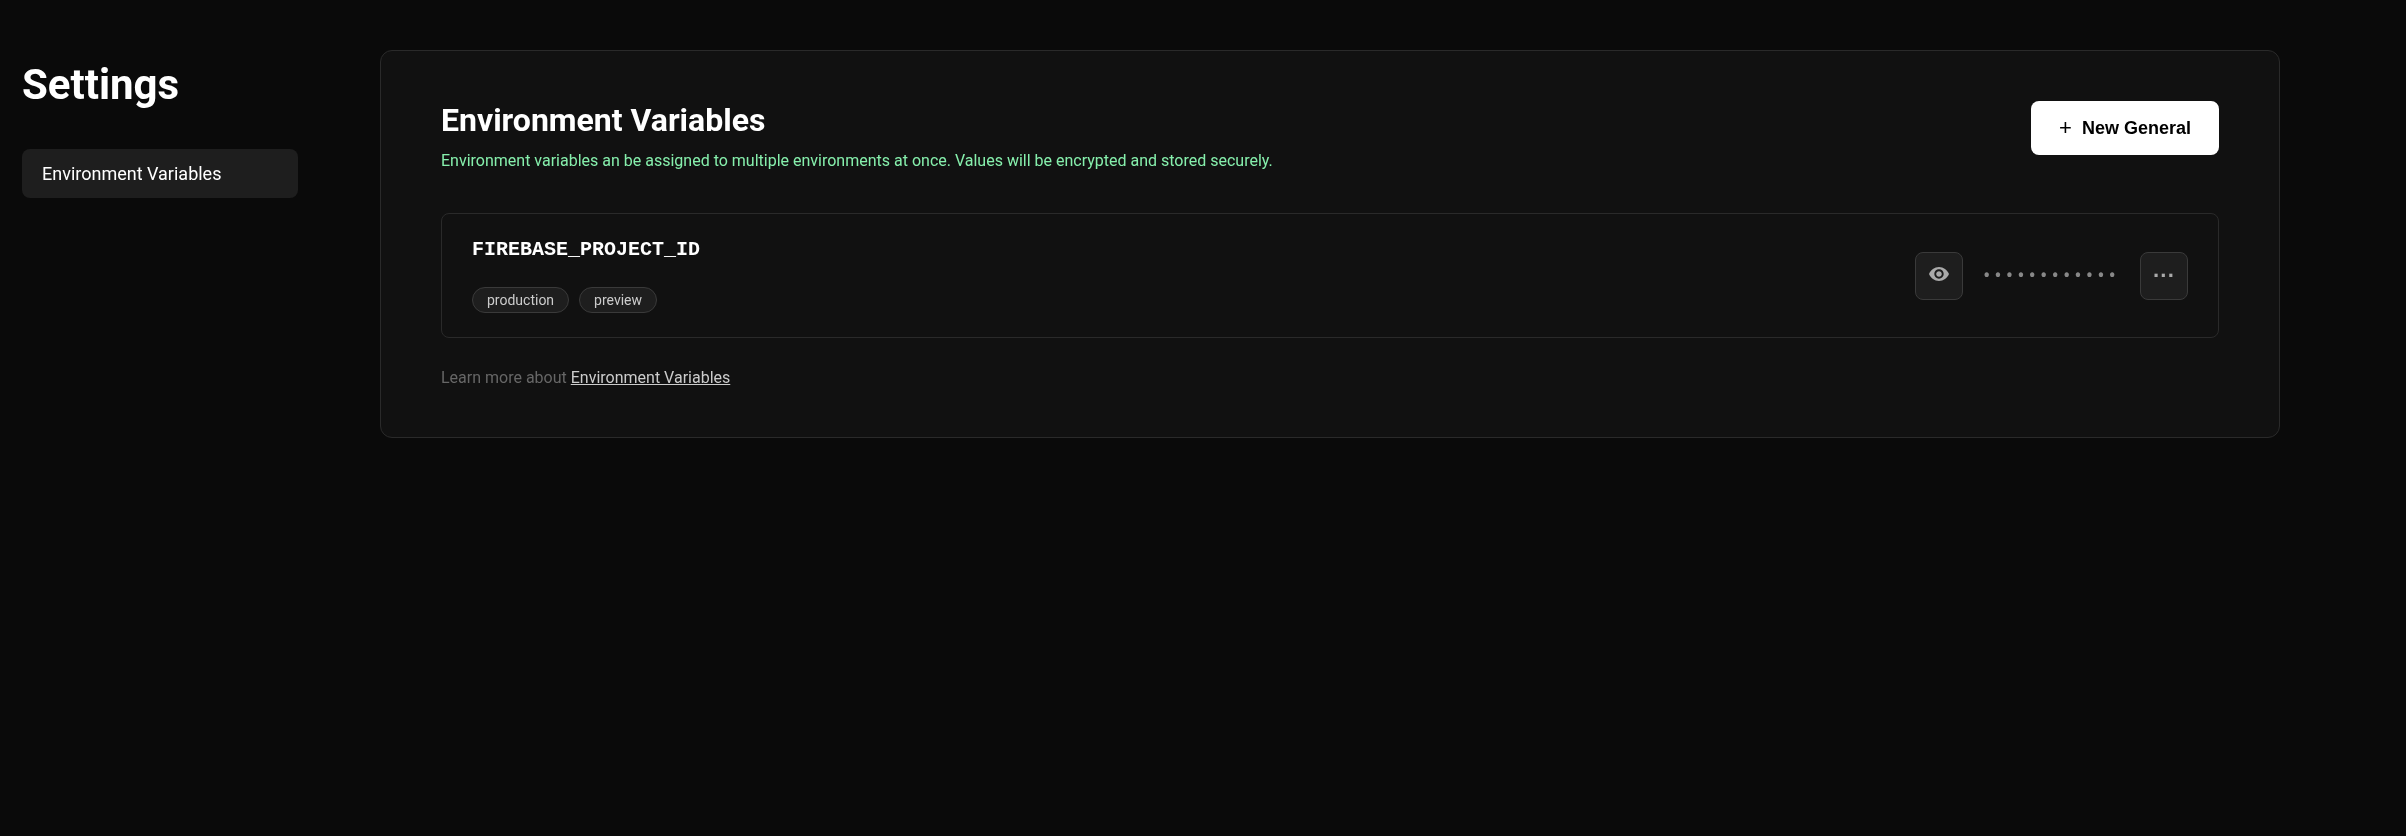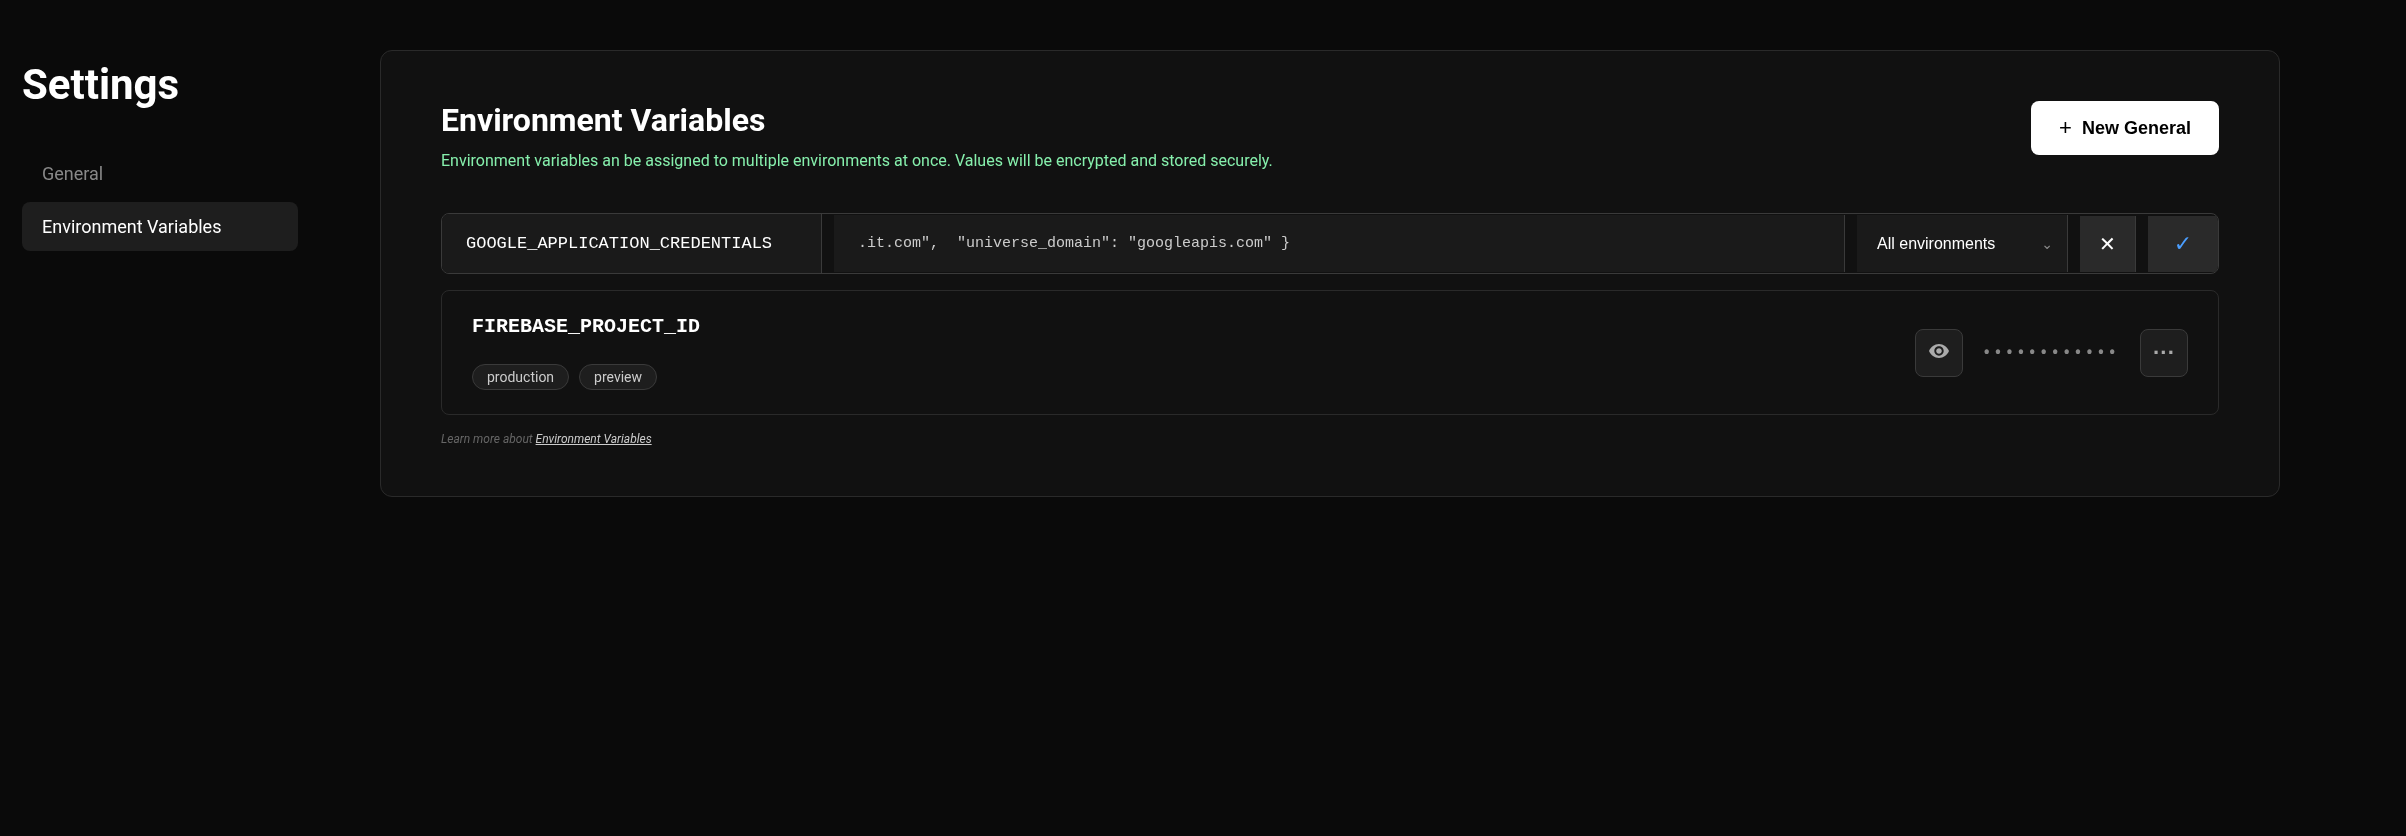--- a/index.html
+++ b/index.html
@@ -274,86 +274,63 @@
       border-radius: 8px;
       display: flex;
       align-items: center;
       justify-content: center;
       cursor: pointer;
       font-size: 22px;
       font-weight: 700;
     }
 
     .learn-more {
-      margin-top: 17px;
-      font-size: 12px;
+      margin-top: 30px;
+      font-size: 16px;
       color: #666666;
-      font-style: italic;
     }
 
     .learn-more a {
       color: #cccccc;
       text-decoration: underline;
       cursor: pointer;
     }
 
     
     .checkmark-icon {
       color: #4a9eff;
     }
   </style>
 </head>
 <body>
 
 <div class="sidebar">
   <h1 class="page-title">Settings</h1>
 
   <nav>
-    <div class="nav-item">
-      <span>General</span>
-    </div>
     <div class="nav-item active">
       <span>Environment Variables</span>
     </div>
   </nav>
 </div>
 
 <div class="main-content">
   <div class="content-panel">
 
     <div class="panel-header">
       <div class="panel-title-section">
         <h2 class="panel-title">Environment Variables</h2>
         <p class="panel-subtitle">Environment variables an be assigned to multiple environments at once. Values will be encrypted and stored securely.</p>
       </div>
       <button class="new-variable-btn">
         <span class="plus-icon">+</span>
         <span>New General</span>
       </button>
     </div>
 
-    <div class="variable-edit-row">
-      <input class="var-name-input" type="text" value="GOOGLE_APPLICATION_CREDENTIALS" placeholder="GOOGLE_APPLICATION_CREDENTIALS" style="">
-      <input class="var-value-input" type="text" value=".it.com&quot;,  &quot;universe_domain&quot;: &quot;googleapis.com&quot; }" placeholder=".it.com&quot;,  &quot;universe_domain&quot;: &quot;googleapis.com&quot; }" style="">
-      <div class="env-select-wrapper">
-        <select class="env-select">
-          <option>All environments</option>
-          <option>Production</option>
-          <option>Preview</option>
-          <option>Development</option>
-        </select>
-        <span class="select-arrow">⌄</span>
-      </div>
-      <button class="action-btn-cancel">
-        <span>✕</span>
-      </button>
-      <button class="action-btn-confirm">
-        <span class="checkmark-icon">✓</span>
-      </button>
-    </div>
 
     <div class="variable-row">
       <div class="variable-info">
         <span class="variable-name">FIREBASE_PROJECT_ID</span>
         <div class="variable-tags">
           <span class="tag">production</span>
           <span class="tag">preview</span>
         </div>
       </div>
       <div class="variable-value-section">

